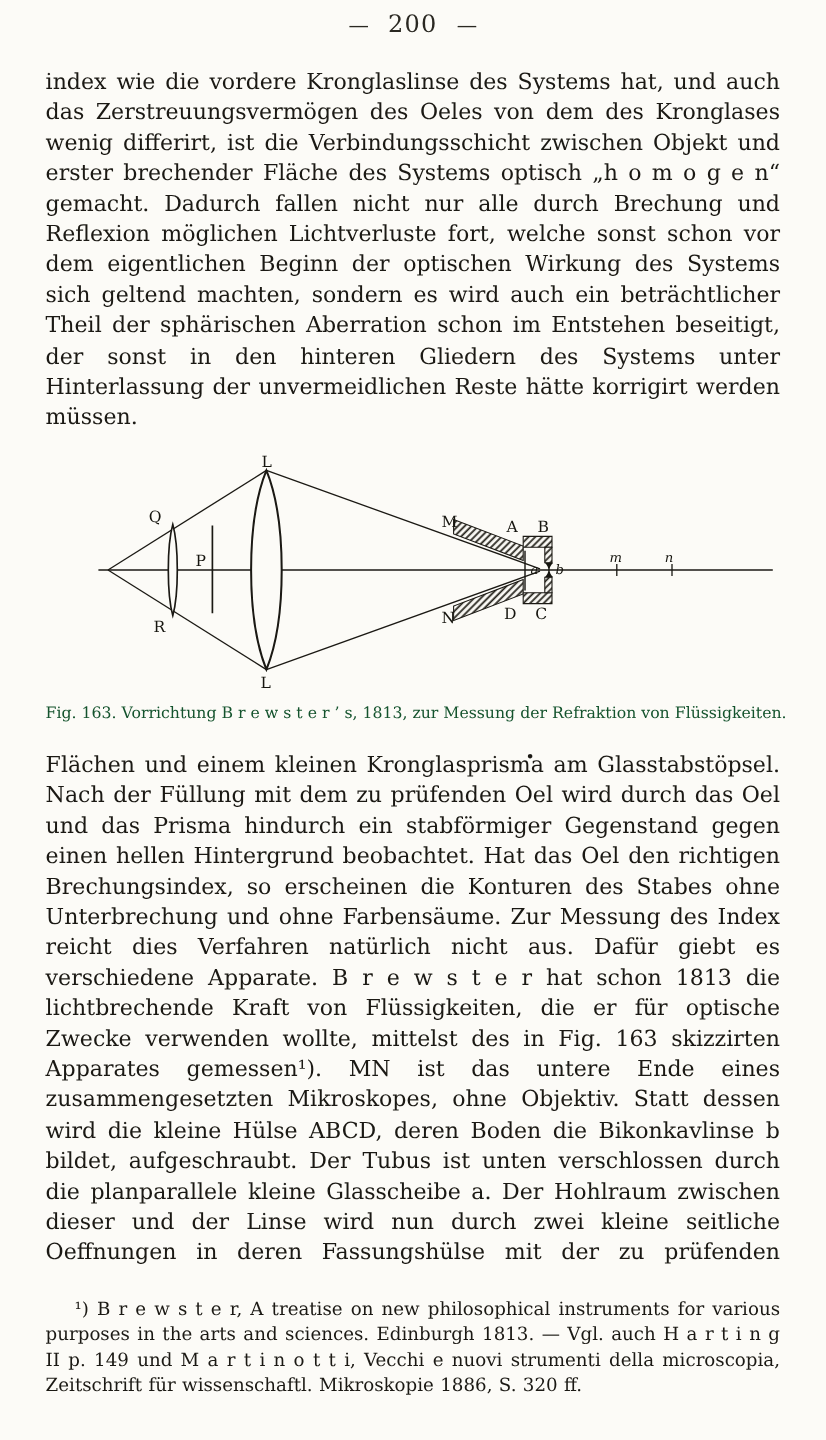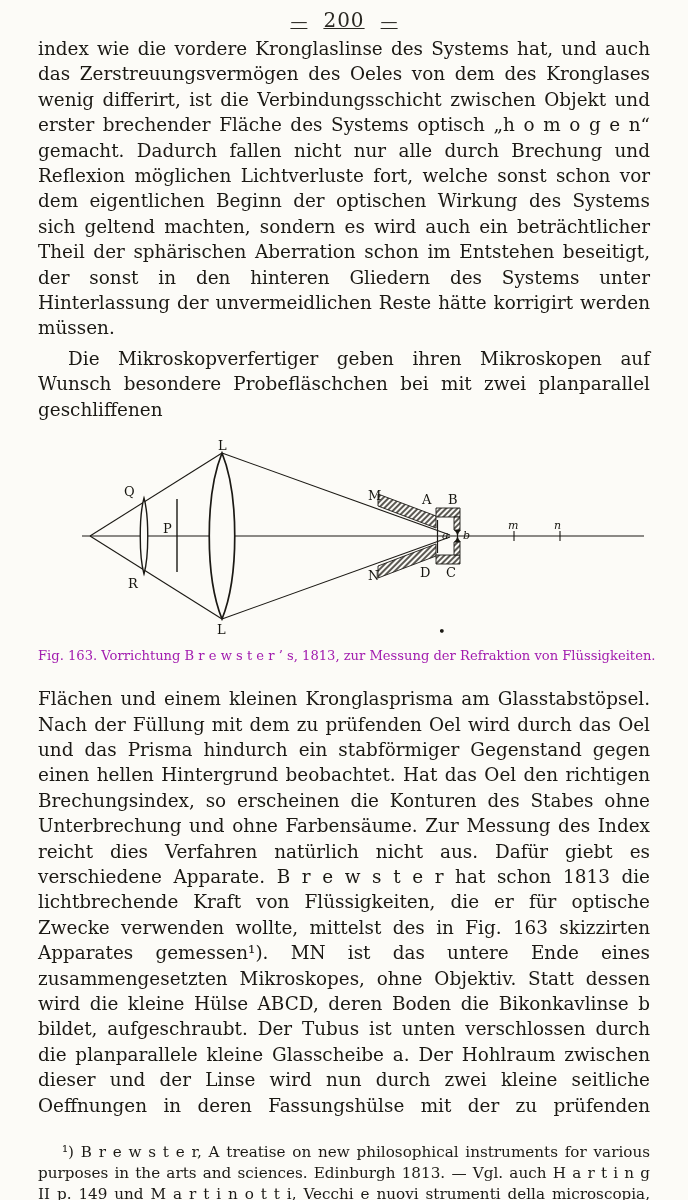--- a/index.html
+++ b/index.html
@@ -3,53 +3,52 @@
 <meta charset="utf-8">
 <style>
   * { margin: 0; padding: 0; box-sizing: border-box; }
   html, body { width: 688px; }
   body {
     width: 688px; height: 1200px; overflow: hidden; position: relative;
     background: #fcfbf7; color: #1b1914;
     font-family: "DejaVu Serif", serif;
   }
   .page { padding: 8px 38px 0 38px; }
-  .header { text-align: center; font-size: 17px; color: #2a2822; text-decoration: underline; }
+  .header { text-align: center; font-size: 17px; color: #2a2822; }
   .header .pagenum { font-size: 20px; margin: 0 16px; letter-spacing: 1px; }
   .body-par {
     font-size: 18.4px; line-height: 25.4px; text-align: justify;
     word-spacing: 1px;
   }
-  .p1 { margin-top: 4px; }
+  .p1 { margin-top: 24px; }
   .p2 { margin-top: 5px; text-indent: 30px; text-align-last: justify; }
   .p3 { margin-top: 23px; text-align-last: justify; }
   figure { margin: 18px 0 0 0; display: block; }
   .caption {
-    margin-top: 6px; font-size: 13.1px; white-space: nowrap; color: #a21caf;
+    margin-top: 6px; font-size: 13.1px; white-space: nowrap; color: #14532d;
   }
   .artifact-dot { position: absolute; left: 438px; top: 624px; font-size: 13px; }
   .footnote {
     margin-top: 24px; font-size: 15.2px; line-height: 21px;
     text-align: justify; text-indent: 24px; word-spacing: 0.5px;
   }
   svg text { font-family: "DejaVu Serif", serif; fill: #16150f; }
   svg .small-it { font-style: italic; }
 </style>
 </head>
 <body>
 
 <div class="page">
 
   <div class="header">
     <span>—</span><span class="pagenum">200</span><span>—</span>
   </div>
 
   <p class="body-par p1">index wie die vordere Kronglaslinse des Systems hat, und auch das Zerstreuungsvermögen des Oeles von dem des Kronglases wenig differirt, ist die Verbindungsschicht zwischen Objekt und erster brechender Fläche des Systems optisch „h o m o g e n“ gemacht. Dadurch fallen nicht nur alle durch Brechung und Reflexion möglichen Lichtverluste fort, welche sonst schon vor dem eigentlichen Beginn der optischen Wirkung des Systems sich geltend machten, sondern es wird auch ein beträchtlicher Theil der sphärischen Aberration schon im Entstehen beseitigt, der sonst in den hinteren Gliedern des Systems unter Hinterlassung der unvermeidlichen Reste hätte korrigirt werden müssen.</p>
 
-  <p class="body-par p2">Die Mikroskopverfertiger geben ihren Mikroskopen auf Wunsch besondere Probefläschchen bei mit zwei planparallel geschliffenen</p>
 
   <figure>
     <svg width="612" height="198" viewBox="0 0 612 198">
       <defs>
         <pattern id="hatch" width="4" height="4" patternUnits="userSpaceOnUse" patternTransform="rotate(45)">
           <rect width="4" height="4" fill="#fcfbf7"></rect>
           <line x1="1" y1="0" x2="1" y2="4" stroke="#25231c" stroke-width="1.5"></line>
         </pattern>
       </defs>
 

